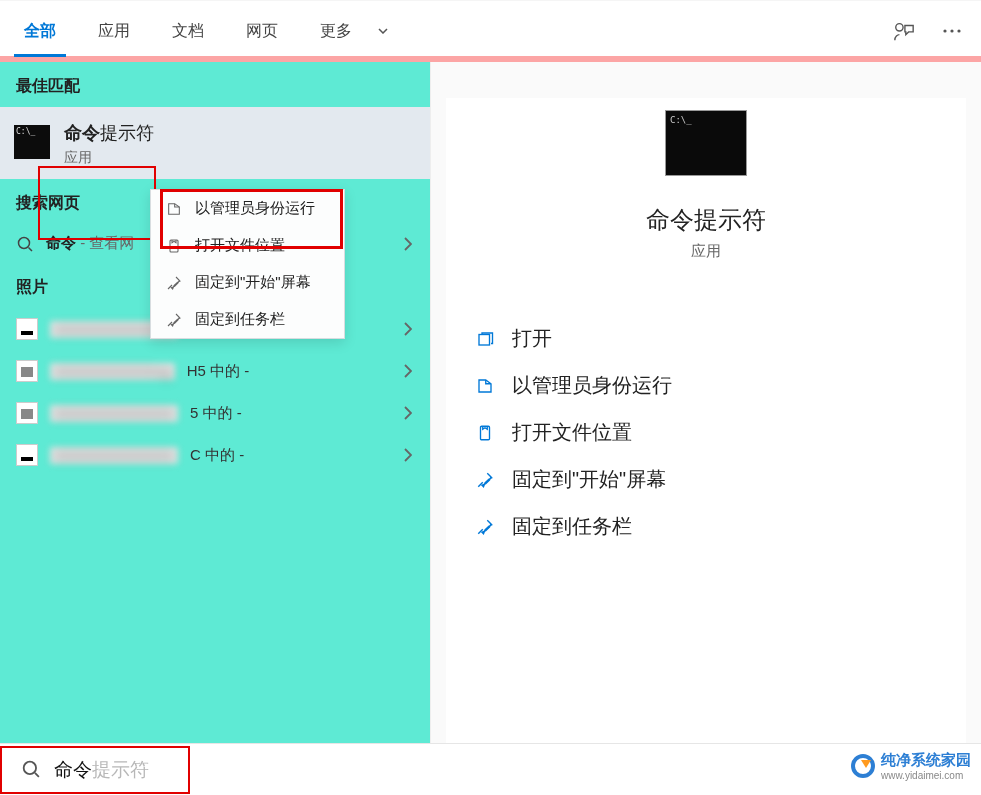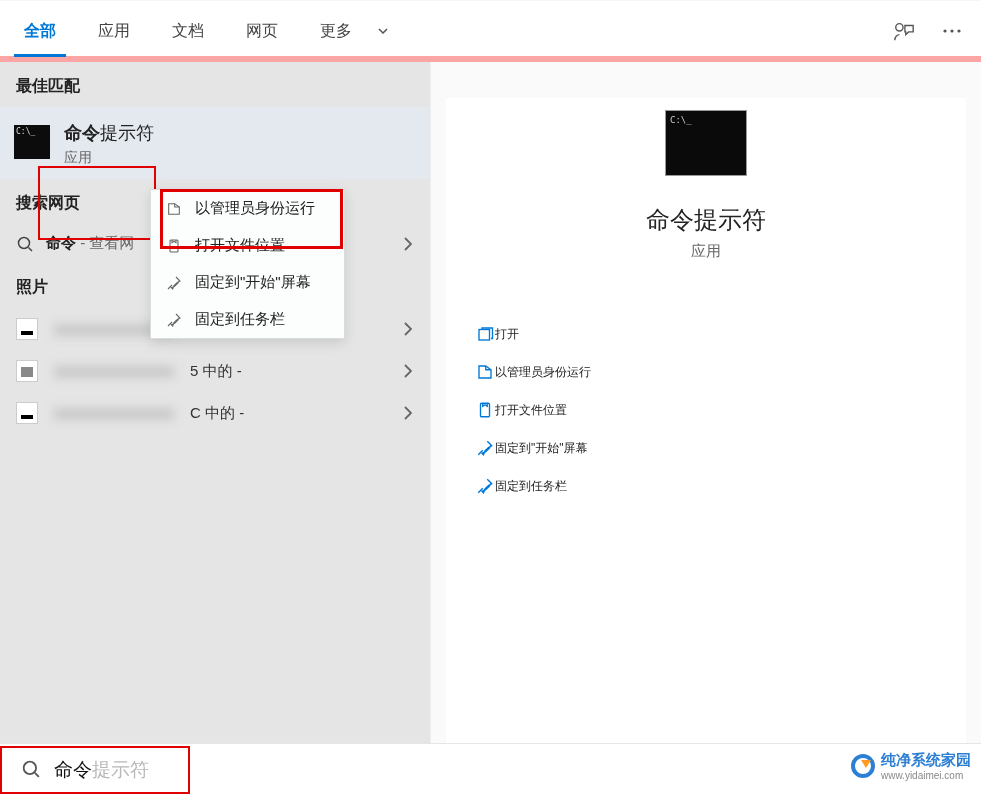--- a/index.html
+++ b/index.html
@@ -42,21 +42,21 @@
   .tab.more { display:flex; align-items:center; gap:20px; padding-bottom:14px;}
   .top-icons { display:flex; gap:26px; align-items:center; padding-bottom:14px;}
   .icon-btn { width:22px; height:22px; display:flex; align-items:center; justify-content:center; color:#555;}
 
   
   .main { display:flex; height: calc(100% - 62px - 52px); }
 
   
   .left {
     width: 430px;
-    background:#e5e5e5;
+    background:#5eead4;
     position: relative;
     overflow: hidden;
   }
   .section-title {
     padding: 14px 16px 10px;
     font-size: 16px;
     font-weight: 600;
     color:#222;
   }
   .best-match {
@@ -155,23 +155,23 @@
     position:relative;
   }
   .hero-icon::before{
     content:"C:\\_"; color:#ccc; font-size:9px; position:absolute; top:4px; left:4px;
     font-family: monospace;
   }
   .hero-title { margin-top:28px; font-size:24px; font-weight:500;}
   .hero-sub   { margin-top:6px; color:#666; font-size:15px;}
   .actions { margin-top:54px; display:flex; flex-direction:column;}
   .action {
-    display:flex; align-items:center; gap:1px;
+    display:flex; align-items:center; gap:18px;
     padding:10px 30px;
-    font-size:12px;
+    font-size:20px;
     cursor:default;
   }
   .action .ctx-icon { color:#0078d7; }
 
   
   .searchbar {
     position:absolute; left:0; right:0; bottom:0;
     height:52px;
     background:#fff;
     border-top:1px solid #e6e6e6;
@@ -280,20 +280,30 @@
       <span class="blur-label">XXXXXXXXXXXX</span>
       <span class="photo-suffix">C 中的 -</span>
       <span class="row-chevron">
           <svg width="8" height="14" viewBox="0 0 8 14">
             <path d="M1 1l6 6-6 6" fill="none" stroke="currentColor" stroke-width="1.8"></path>
           </svg>
         </span>
     </div>
     <div class="photo-row">
       <div class="photo-thumb alt"></div>
+      <span class="blur-label">XXXXXXXXXXng</span>
+      <span class="photo-suffix">H5 中的 -</span>
+      <span class="row-chevron">
+          <svg width="8" height="14" viewBox="0 0 8 14">
+            <path d="M1 1l6 6-6 6" fill="none" stroke="currentColor" stroke-width="1.8"></path>
+          </svg>
+        </span>
+    </div>
+    <div class="photo-row">
+      <div class="photo-thumb alt"></div>
       <span class="blur-label">XXXXXXXXXXXX</span>
       <span class="photo-suffix">5 中的 -</span>
       <span class="row-chevron">
           <svg width="8" height="14" viewBox="0 0 8 14">
             <path d="M1 1l6 6-6 6" fill="none" stroke="currentColor" stroke-width="1.8"></path>
           </svg>
         </span>
     </div>
     <div class="photo-row">
       <div class="photo-thumb"></div>

